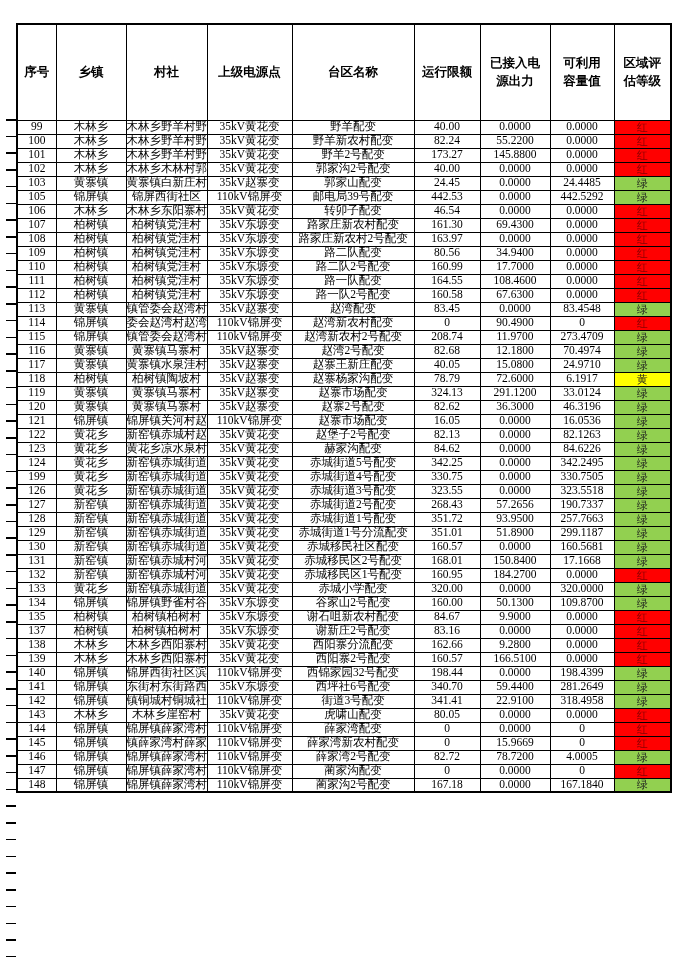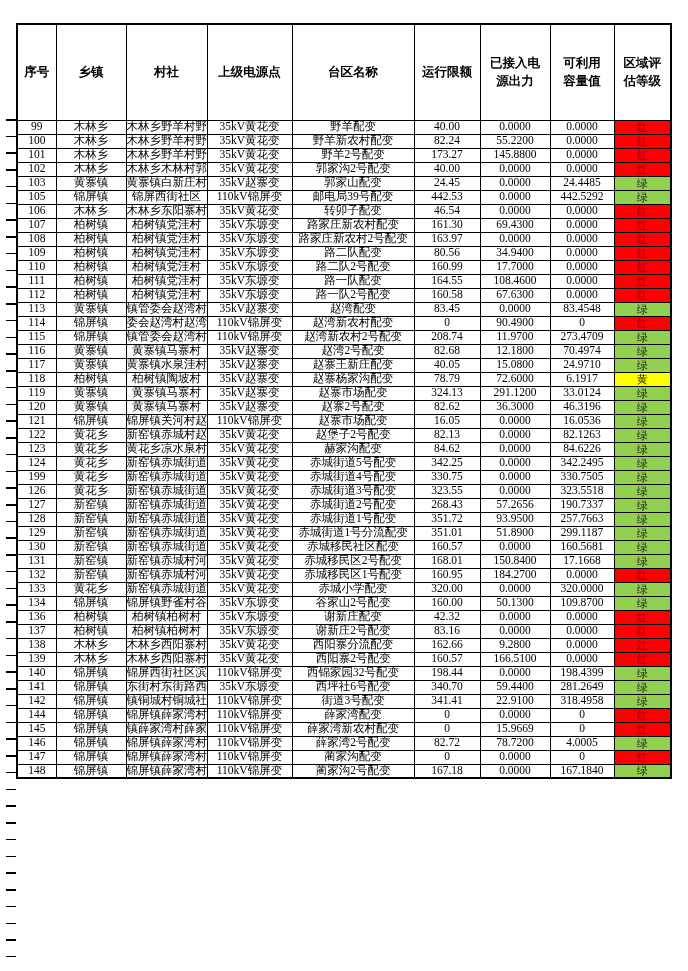--- a/index.html
+++ b/index.html
@@ -741,35 +741,35 @@
         </td>
     <td>
           <div class="clip">谷家山2号配变</div>
         </td>
     <td>160.00</td>
     <td>50.1300</td>
     <td>109.8700</td>
     <td class="grade" style="background: rgb(146, 208, 80); color: rgb(31, 31, 31);">绿</td>
   </tr>
       <tr>
-    <td>136</td>
+    <td>135</td>
     <td>
           <div class="clip">柏树镇</div>
         </td>
     <td>
           <div class="clip">柏树镇柏树村</div>
         </td>
     <td>
           <div class="clip">35kV东塬变</div>
         </td>
     <td>
-          <div class="clip">谢新庄配变</div>
-        </td>
-    <td>42.32</td>
-    <td>0.0000</td>
+          <div class="clip">谢石咀新农村配变</div>
+        </td>
+    <td>84.67</td>
+    <td>9.9000</td>
     <td>0.0000</td>
     <td class="grade" style="background: rgb(255, 0, 0); color: rgb(139, 0, 0);">红</td>
   </tr>
       <tr>
     <td>137</td>
     <td>
           <div class="clip">柏树镇</div>
         </td>
     <td>
           <div class="clip">柏树镇柏树村</div>
@@ -872,20 +872,39 @@
     <td>
           <div class="clip">110kV锦屏变</div>
         </td>
     <td>
           <div class="clip">街道3号配变</div>
         </td>
     <td>341.41</td>
     <td>22.9100</td>
     <td>318.4958</td>
     <td class="grade" style="background: rgb(146, 208, 80); color: rgb(31, 31, 31);">绿</td>
+  </tr>
+      <tr>
+    <td>143</td>
+    <td>
+          <div class="clip">木林乡</div>
+        </td>
+    <td>
+          <div class="clip">木林乡崖窑村</div>
+        </td>
+    <td>
+          <div class="clip">35kV黄花变</div>
+        </td>
+    <td>
+          <div class="clip">虎啸山配变</div>
+        </td>
+    <td>80.05</td>
+    <td>0.0000</td>
+    <td>0.0000</td>
+    <td class="grade" style="background: rgb(255, 0, 0); color: rgb(139, 0, 0);">红</td>
   </tr>
       <tr>
     <td>144</td>
     <td>
           <div class="clip">锦屏镇</div>
         </td>
     <td>
           <div class="clip">锦屏镇薛家湾村薛家湾</div>
         </td>
     <td>

